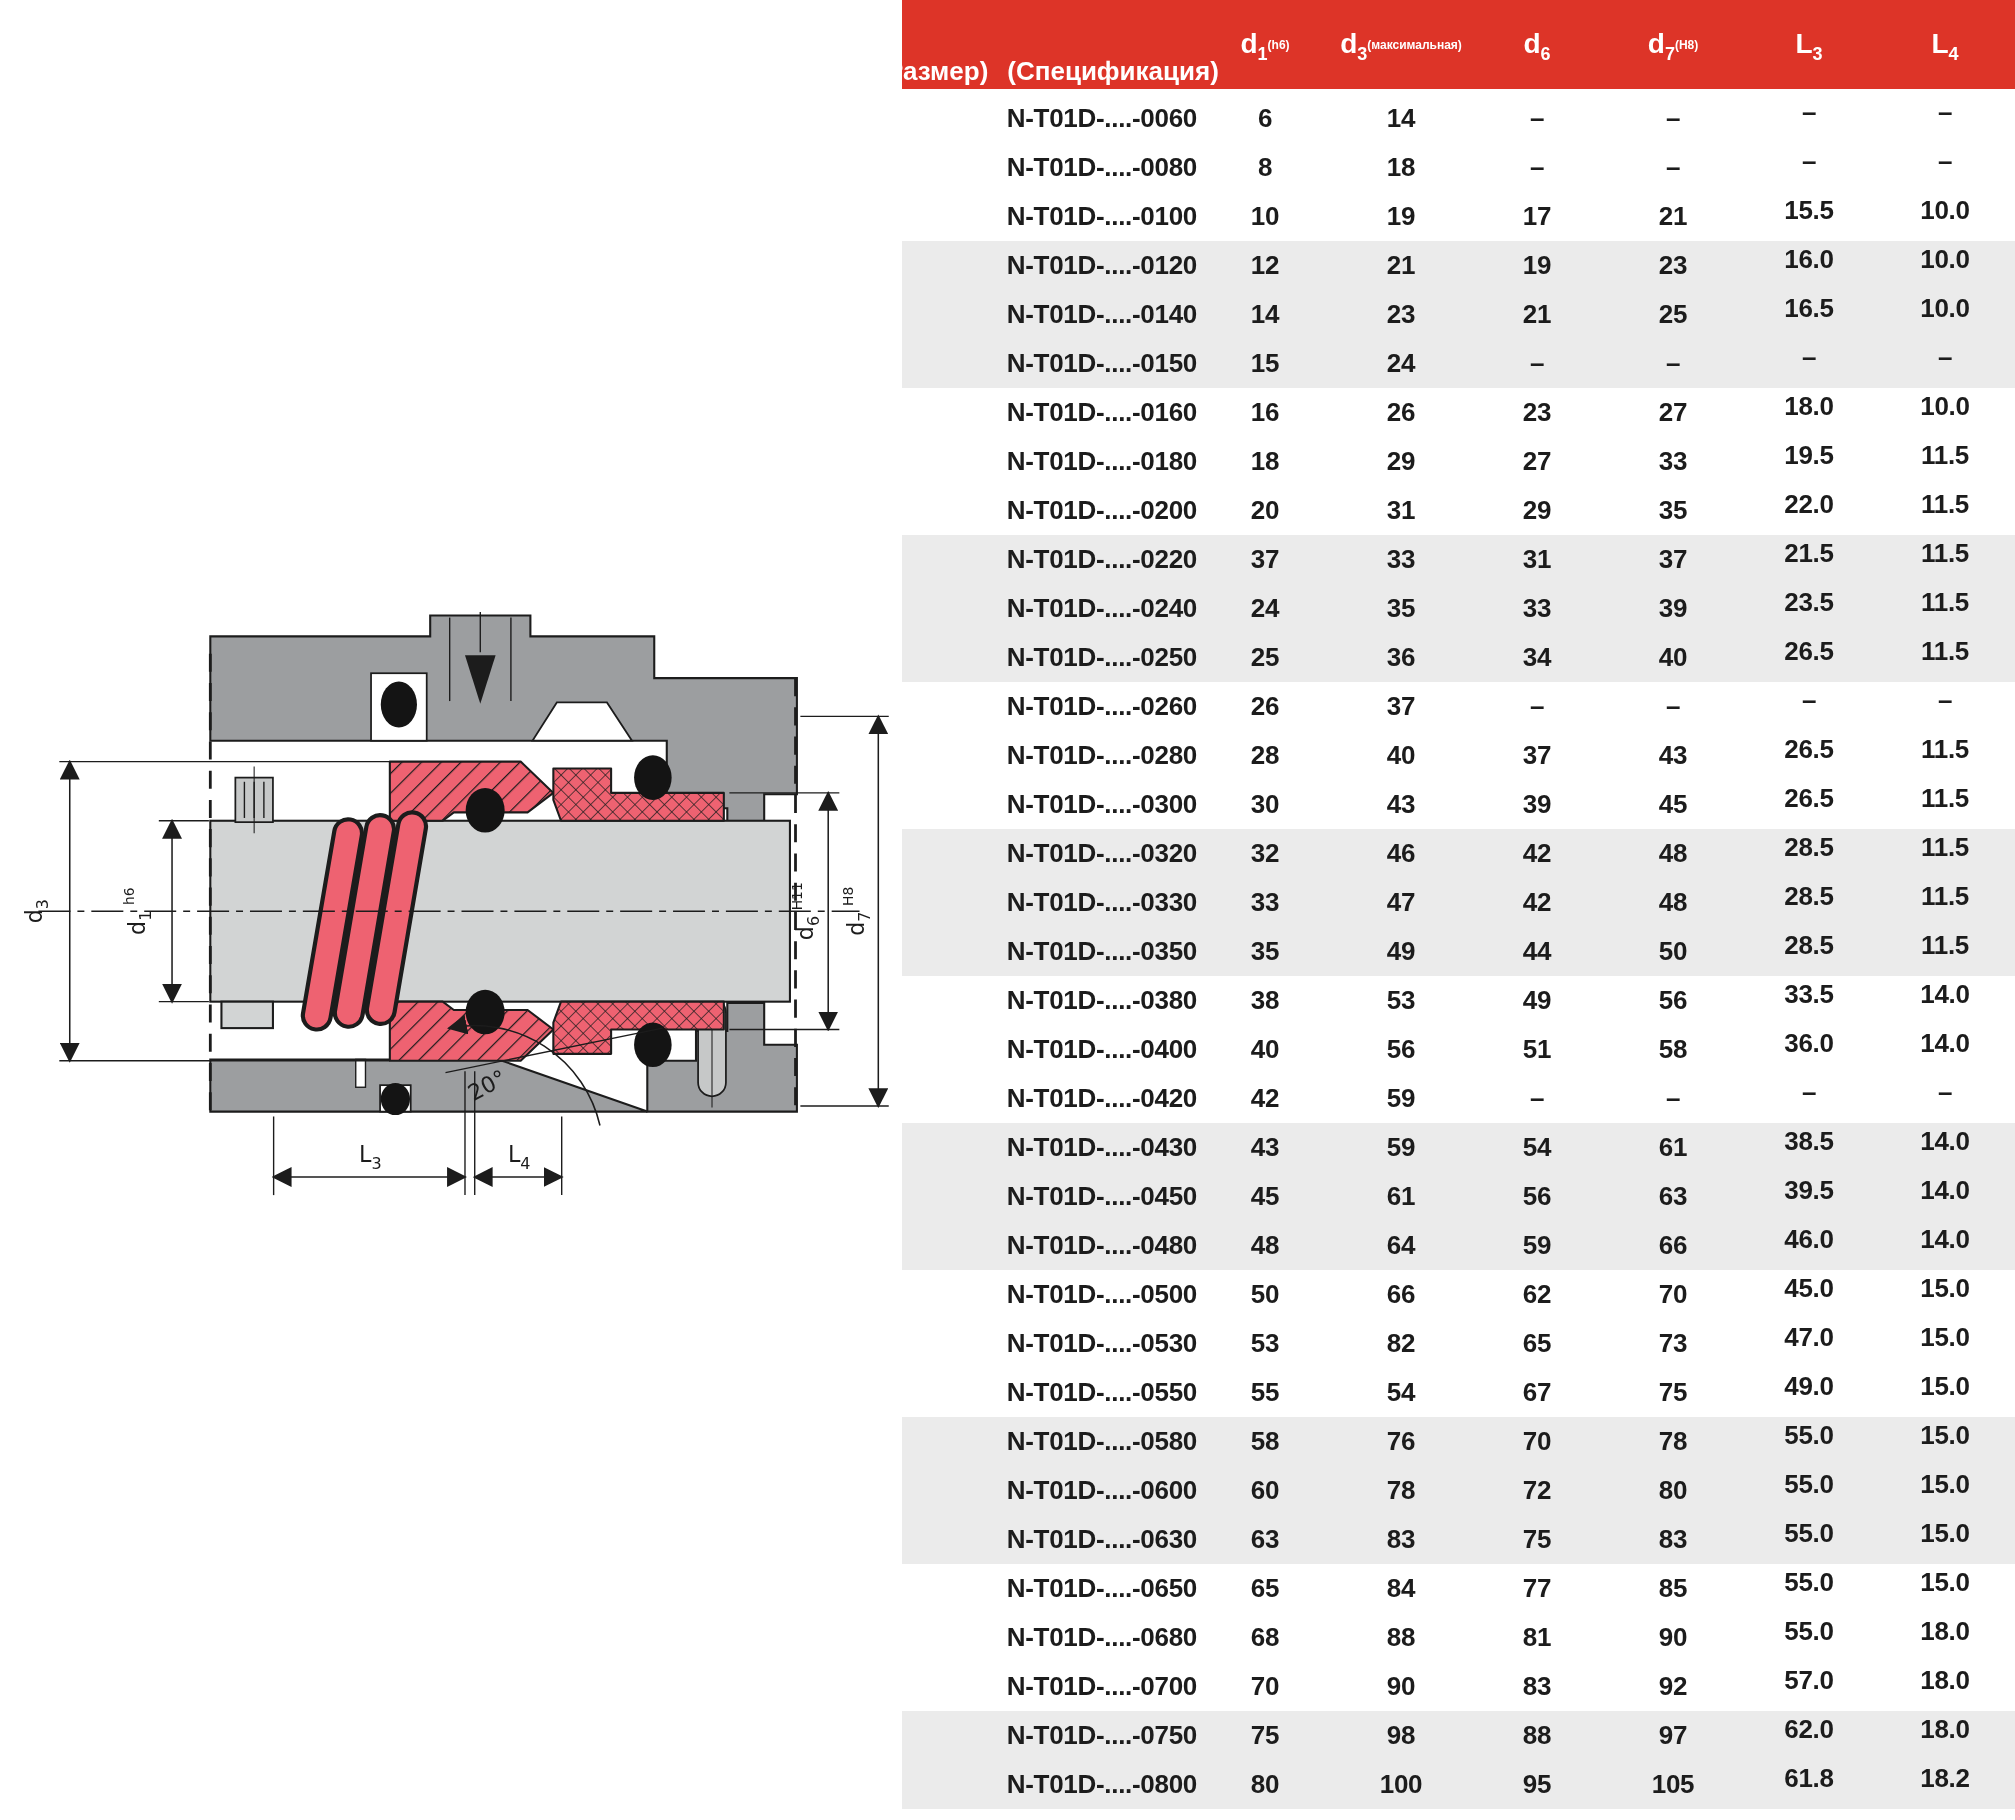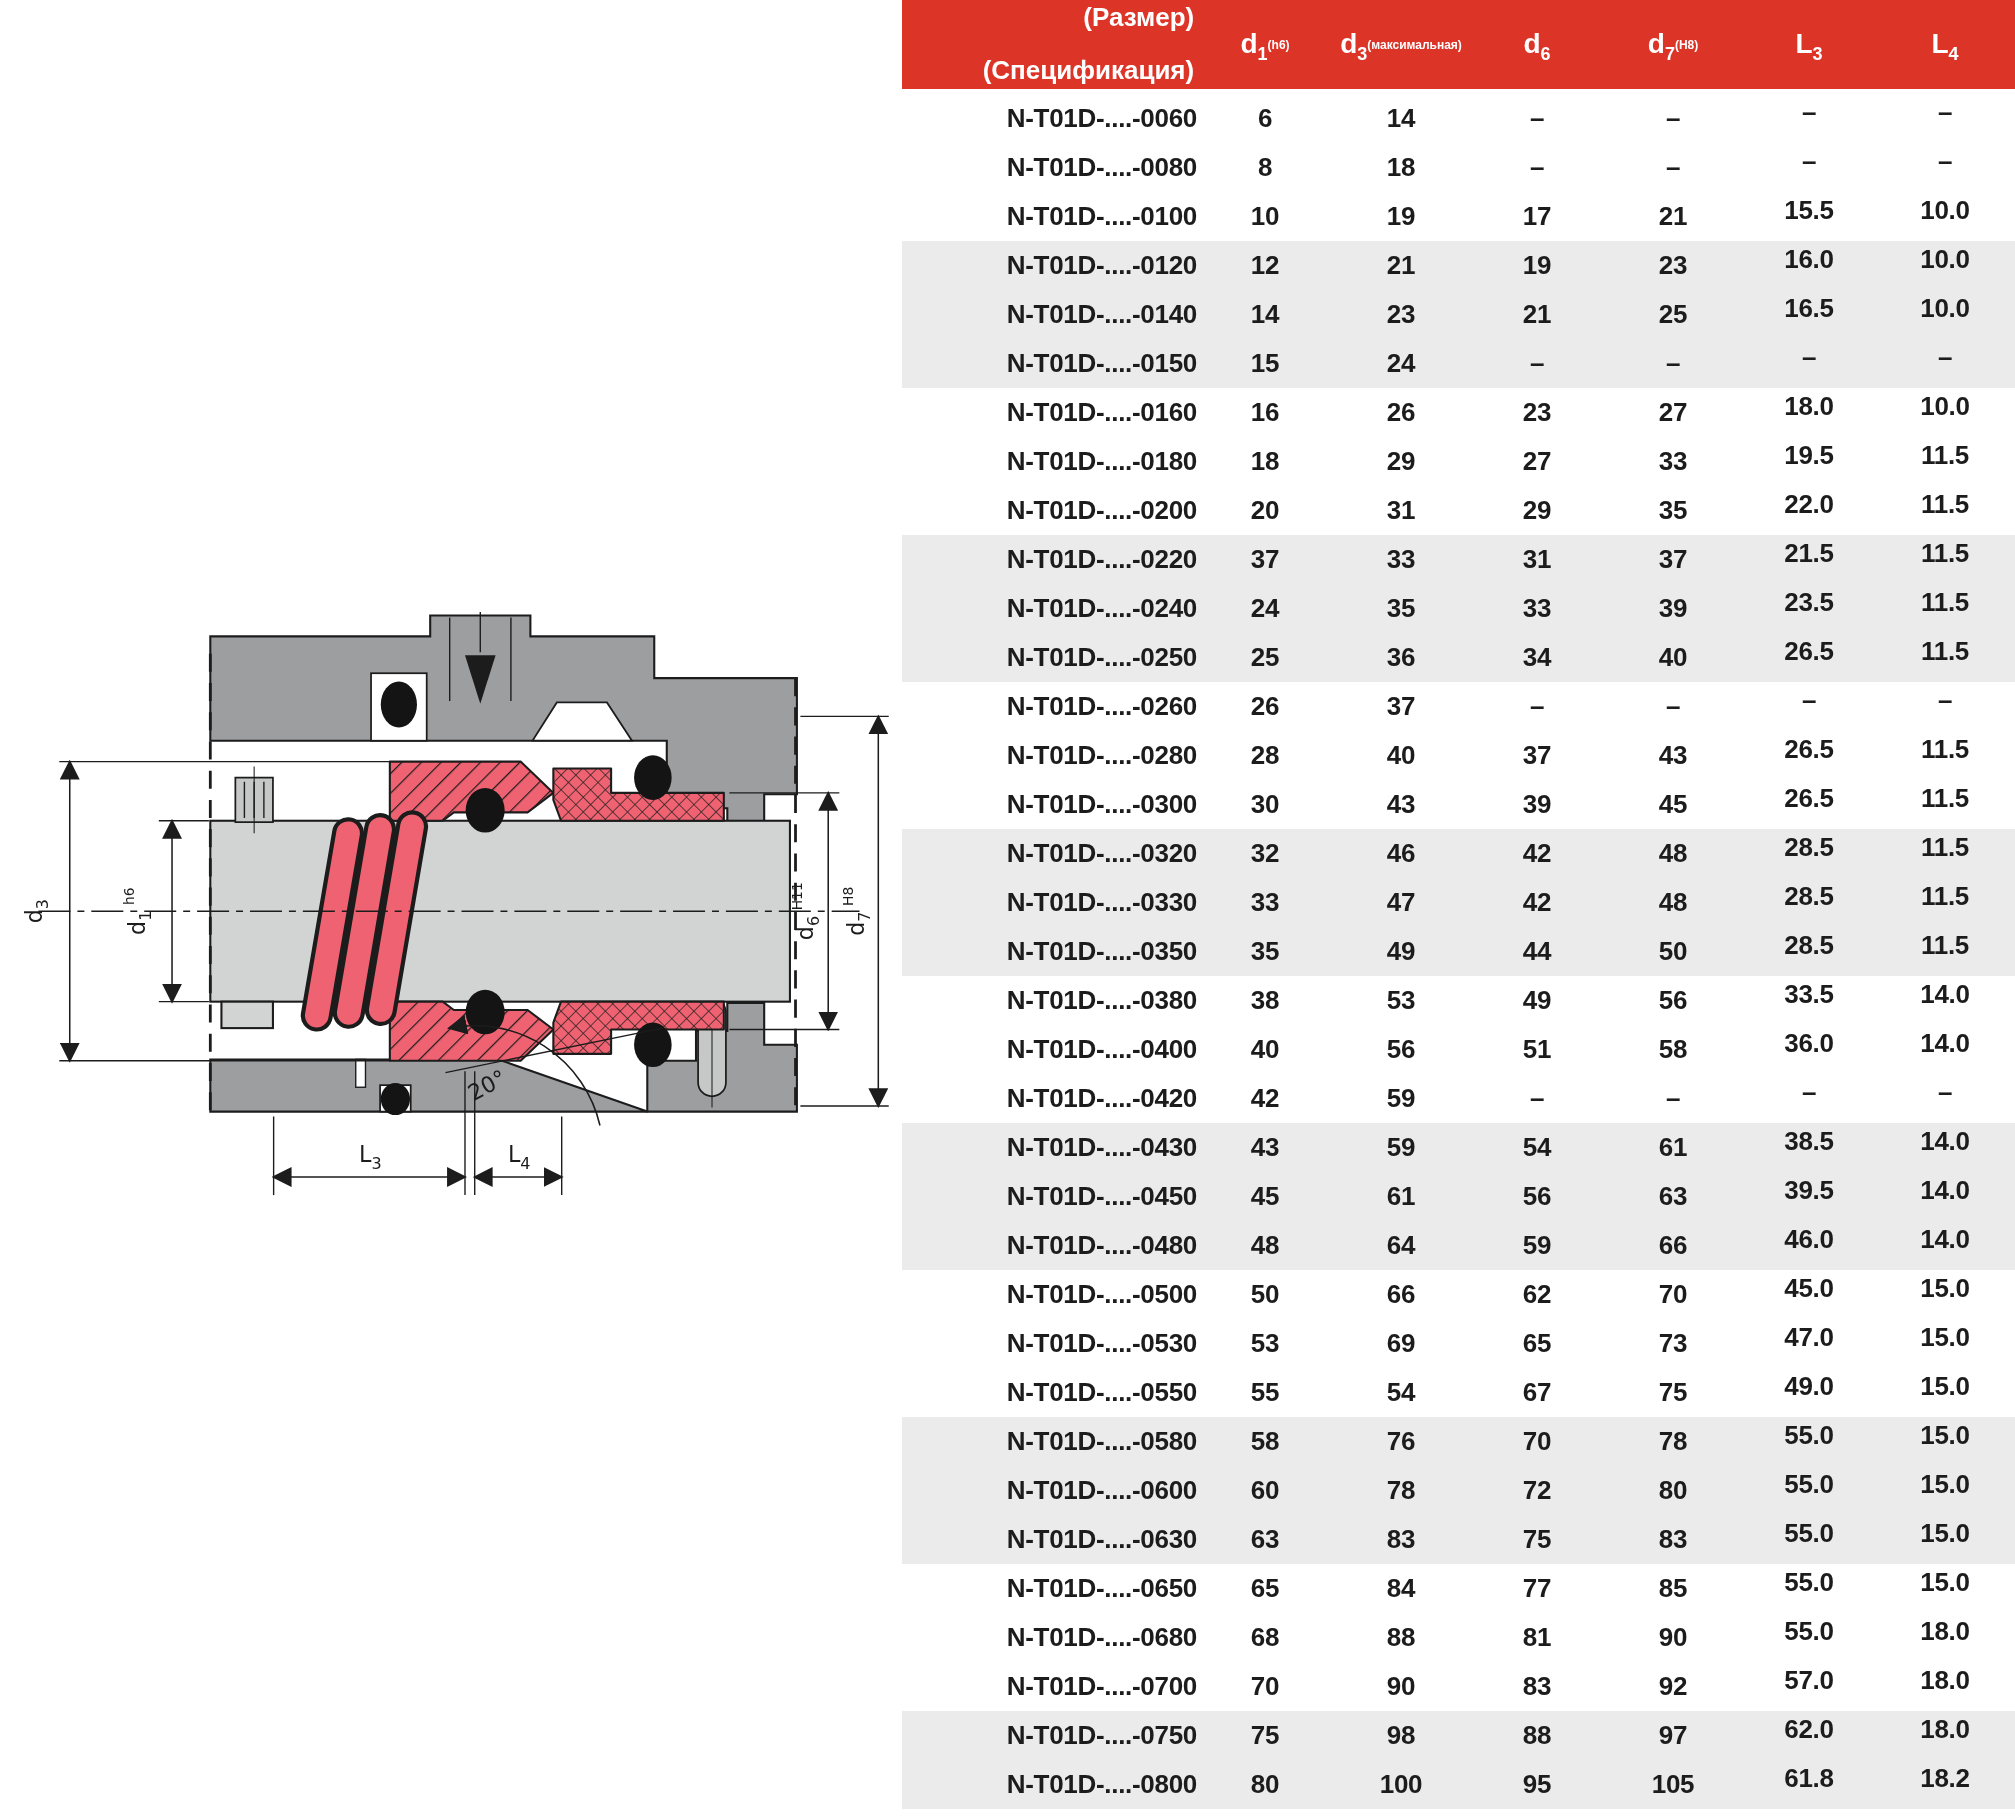--- a/index.html
+++ b/index.html
@@ -13,21 +13,21 @@
   .oring{fill:#141414;}
   .thin{stroke:#1c1c1c;stroke-width:2;fill:none;}
   .dim{stroke:#1c1c1c;stroke-width:2.2;fill:none;}
   .dimlabel{font-family:"DejaVu Sans",sans-serif;font-size:32px;fill:#1c1c1c;}
   .dimsub{font-size:23px;}
   .dimtol{font-size:20px;}
   
   .spec{position:absolute;left:902px;top:0;width:1113px;height:1821px;}
   .thead{display:grid;grid-template-columns:295px repeat(6,136px);height:89px;
          background:var(--header-red,#dd3428);color:#fff;font-weight:bold;}
-  .hmodel{display:flex;flex-direction:column;justify-content:center;align-items:flex-end;
+  .hmodel{display:flex;justify-content:center;align-items:flex-end;
           font-size:26px;line-height:1.3;padding-right:2.8px;gap:19px;}
   .hcol{display:flex;flex-direction:row;align-items:center;justify-content:center;padding-top:2.8px;}
   .hmain{font-size:28px;line-height:1;}
   .hmain sub{font-size:18px;}
   .hnote{font-size:12px;min-height:21px;margin-top:5.6px;text-align:right;}
   .tbody{position:absolute;top:94px;left:0;width:1113px;}
   .trow{display:grid;grid-template-columns:295px repeat(6,136px);height:49px;align-items:center;}
   .trow.shaded{background:var(--row-shade,#ebebeb);}
   .cell{font-weight:bold;font-size:26px;letter-spacing:-0.3px;white-space:nowrap;}
   .cell.model{padding-left:29px;text-align:right;}
@@ -416,21 +416,21 @@
           <div class="cell num">50</div>
           <div class="cell num">66</div>
           <div class="cell num">62</div>
           <div class="cell num">70</div>
           <div class="cell num raise">45.0</div>
           <div class="cell num raise">15.0</div>
         </div>
         <div class="trow">
           <div class="cell model">N-T01D-....-0530</div>
           <div class="cell num">53</div>
-          <div class="cell num">69</div>
+          <div class="cell num">82</div>
           <div class="cell num">65</div>
           <div class="cell num">73</div>
           <div class="cell num raise">47.0</div>
           <div class="cell num raise">15.0</div>
         </div>
         <div class="trow">
           <div class="cell model">N-T01D-....-0550</div>
           <div class="cell num">55</div>
           <div class="cell num">54</div>
           <div class="cell num">67</div>

